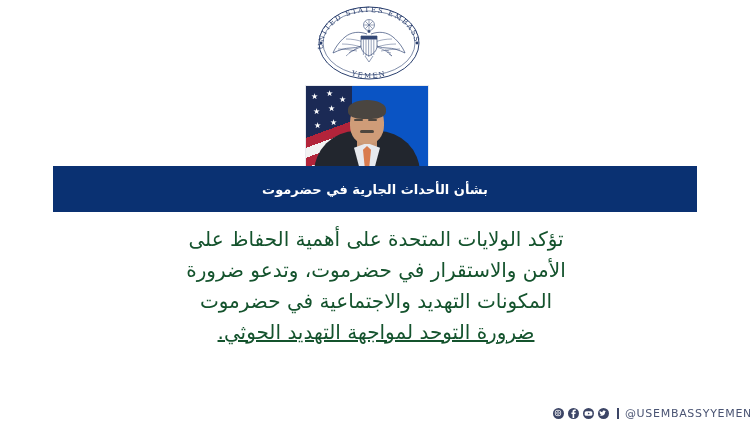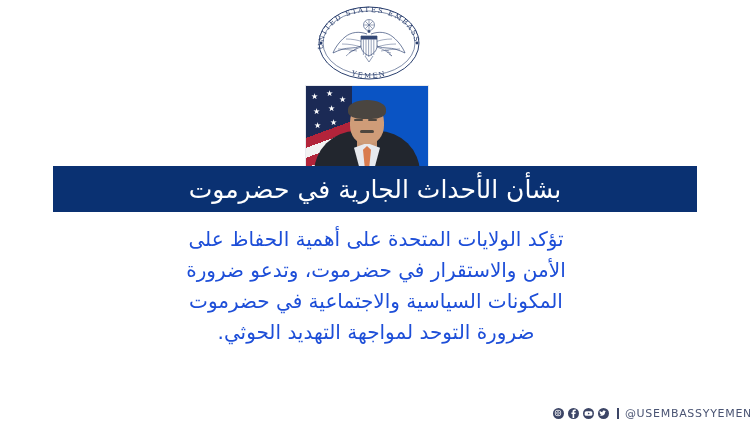--- a/index.html
+++ b/index.html
@@ -165,38 +165,38 @@
     top: 166px;
     width: 644px;
     height: 46px;
     background: #0a3172;
     display: flex;
     align-items: center;
     justify-content: center;
   }
   .headline-text {
     color: #ffffff;
-    font-size: 25px;
-    font-weight: normal;
+    font-size: 13px;
+    font-weight: bold;
     letter-spacing: 0.4px;
     direction: rtl;
     text-align: center;
     white-space: nowrap;
   }
 
   
   .body-copy {
     position: absolute;
     left: 62px;
     top: 224px;
     width: 628px;
     direction: rtl;
     text-align: justify;
     text-align-last: center;
-    color: #1d4ed8;
+    color: #14532d;
     font-size: 20px;
     line-height: 31px;
     font-weight: normal;
   }
 
   
   .footer {
     position: absolute;
     left: 0;
     bottom: 7px;
@@ -311,22 +311,22 @@
     </div>
   </div>
 
   <div class="headline-band">
     <div class="headline-text">بشأن الأحداث الجارية في حضرموت</div>
   </div>
 
   <div class="body-copy">
     <div>تؤكد الولايات المتحدة على أهمية الحفاظ على</div>
     <div>الأمن والاستقرار في حضرموت، وتدعو ضرورة</div>
-    <div>المكونات السياسية والاجتماعية في حضرموت</div>
-    <div style="text-align-last:center;">ضرورة التوحد لمواجهة التهديد الحوثي.</div>
+    <div>المكونات التهديد والاجتماعية في حضرموت</div>
+    <div style="text-align-last:center;text-decoration:underline;">ضرورة التوحد لمواجهة التهديد الحوثي.</div>
   </div>
 
   <div class="footer">
     <div class="social-row">
       <span class="social-icon">
         <svg width="8" height="8" viewBox="0 0 12 12">
           <rect x="2" y="2" width="8" height="8" rx="2.4" fill="none" stroke="#ffffff" stroke-width="1.2"></rect>
           <circle cx="6" cy="6" r="2" fill="none" stroke="#ffffff" stroke-width="1.1"></circle>
         </svg>
       </span>

